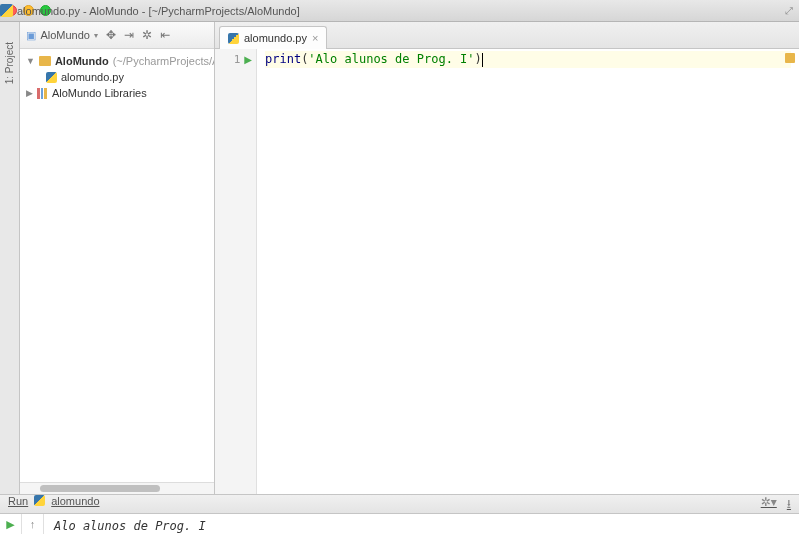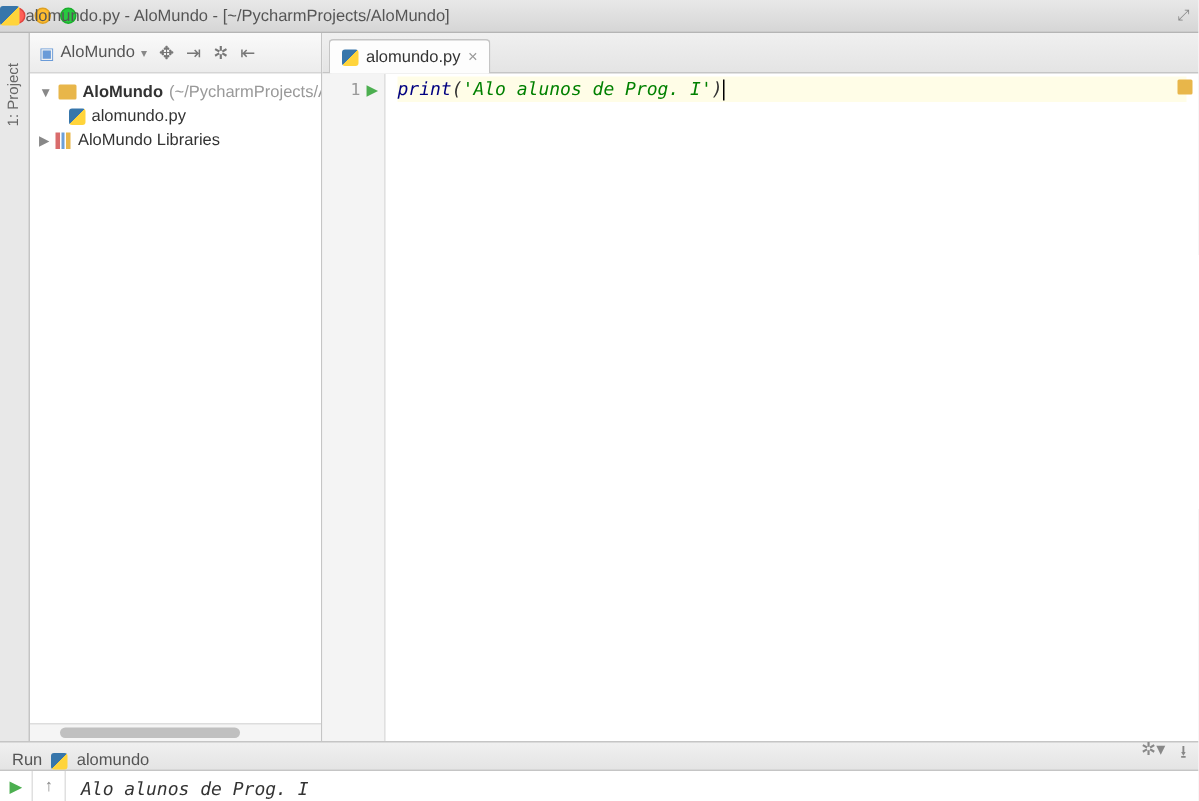--- a/index.html
+++ b/index.html
@@ -43,29 +43,29 @@
   .editor-area{flex:1;display:flex;flex-direction:column;background:#fff;}
   .tabbar{height:27px;background:linear-gradient(#f0f0f0,#e4e4e4);border-bottom:1px solid #c5c5c5;display:flex;align-items:flex-end;}
   .tab{height:23px;background:#fdfdfd;border:1px solid #c5c5c5;border-bottom:none;border-radius:3px 3px 0 0;display:flex;align-items:center;padding:0 8px;gap:5px;margin-left:4px;font-size:11px;position:relative;top:1px;}
   .tab .close{color:#999;font-size:11px;}
   .editor-body{flex:1;display:flex;overflow:hidden;}
   .gutter{width:42px;background:#f4f4f4;border-right:1px solid #e0e0e0;padding-top:2px;}
   .gline{height:17px;display:flex;align-items:center;justify-content:flex-end;padding-right:4px;gap:4px;}
   .lineno{color:#999;font-family:Menlo,Consolas,monospace;font-size:11px;}
   .run-arrow{color:#4caf50;font-size:10px;}
   .code{flex:1;font-family:Menlo,Consolas,monospace;font-size:12px;padding:2px 8px;position:relative;}
-  .code-line{height:17px;line-height:17px;background:#fffde7;font-style:italic;}
+  .code-line{height:17px;line-height:17px;background:#fffde7;}
   .kw{color:#000080;}
   .str{color:#008000;}
   .paren{color:#333;}
   .caret{display:inline-block;width:1px;height:14px;background:#000;vertical-align:middle;margin-left:0;}
   .marker{position:absolute;right:4px;top:4px;width:10px;height:10px;background:#e8b64a;border-radius:1px;}
 
   
-  .runbar{height:20px;background:linear-gradient(#f0f0f0,#e4e4e4);border-top:1px solid #c5c5c5;border-bottom:1px solid #c5c5c5;display:flex;align-items:flex-end;padding:0 8px;color:#555;gap:6px;}
+  .runbar{height:20px;background:linear-gradient(#f0f0f0,#e4e4e4);border-top:1px solid #c5c5c5;border-bottom:1px solid #c5c5c5;display:flex;align-items:flex-start;padding:0 8px;color:#555;gap:6px;text-decoration:underline;}
   .runbar .right{margin-left:auto;display:flex;gap:10px;color:#888;font-size:12px;}
   .runbody{height:74px;background:#fff;display:flex;}
   .runrail{width:22px;border-right:1px solid #e0e0e0;display:flex;flex-direction:column;align-items:center;padding-top:4px;gap:6px;}
   .runrail2{width:22px;border-right:1px solid #e0e0e0;display:flex;flex-direction:column;align-items:center;padding-top:4px;gap:6px;}
   .ri{font-size:11px;color:#888;}
   .ri.green{color:#4caf50;}
   .console{flex:1;padding:4px 10px;font-family:Menlo,Consolas,monospace;font-size:12px;color:#333;}
   .console .l{height:17px;line-height:17px;font-style:italic;}
 </style>
 </head>

